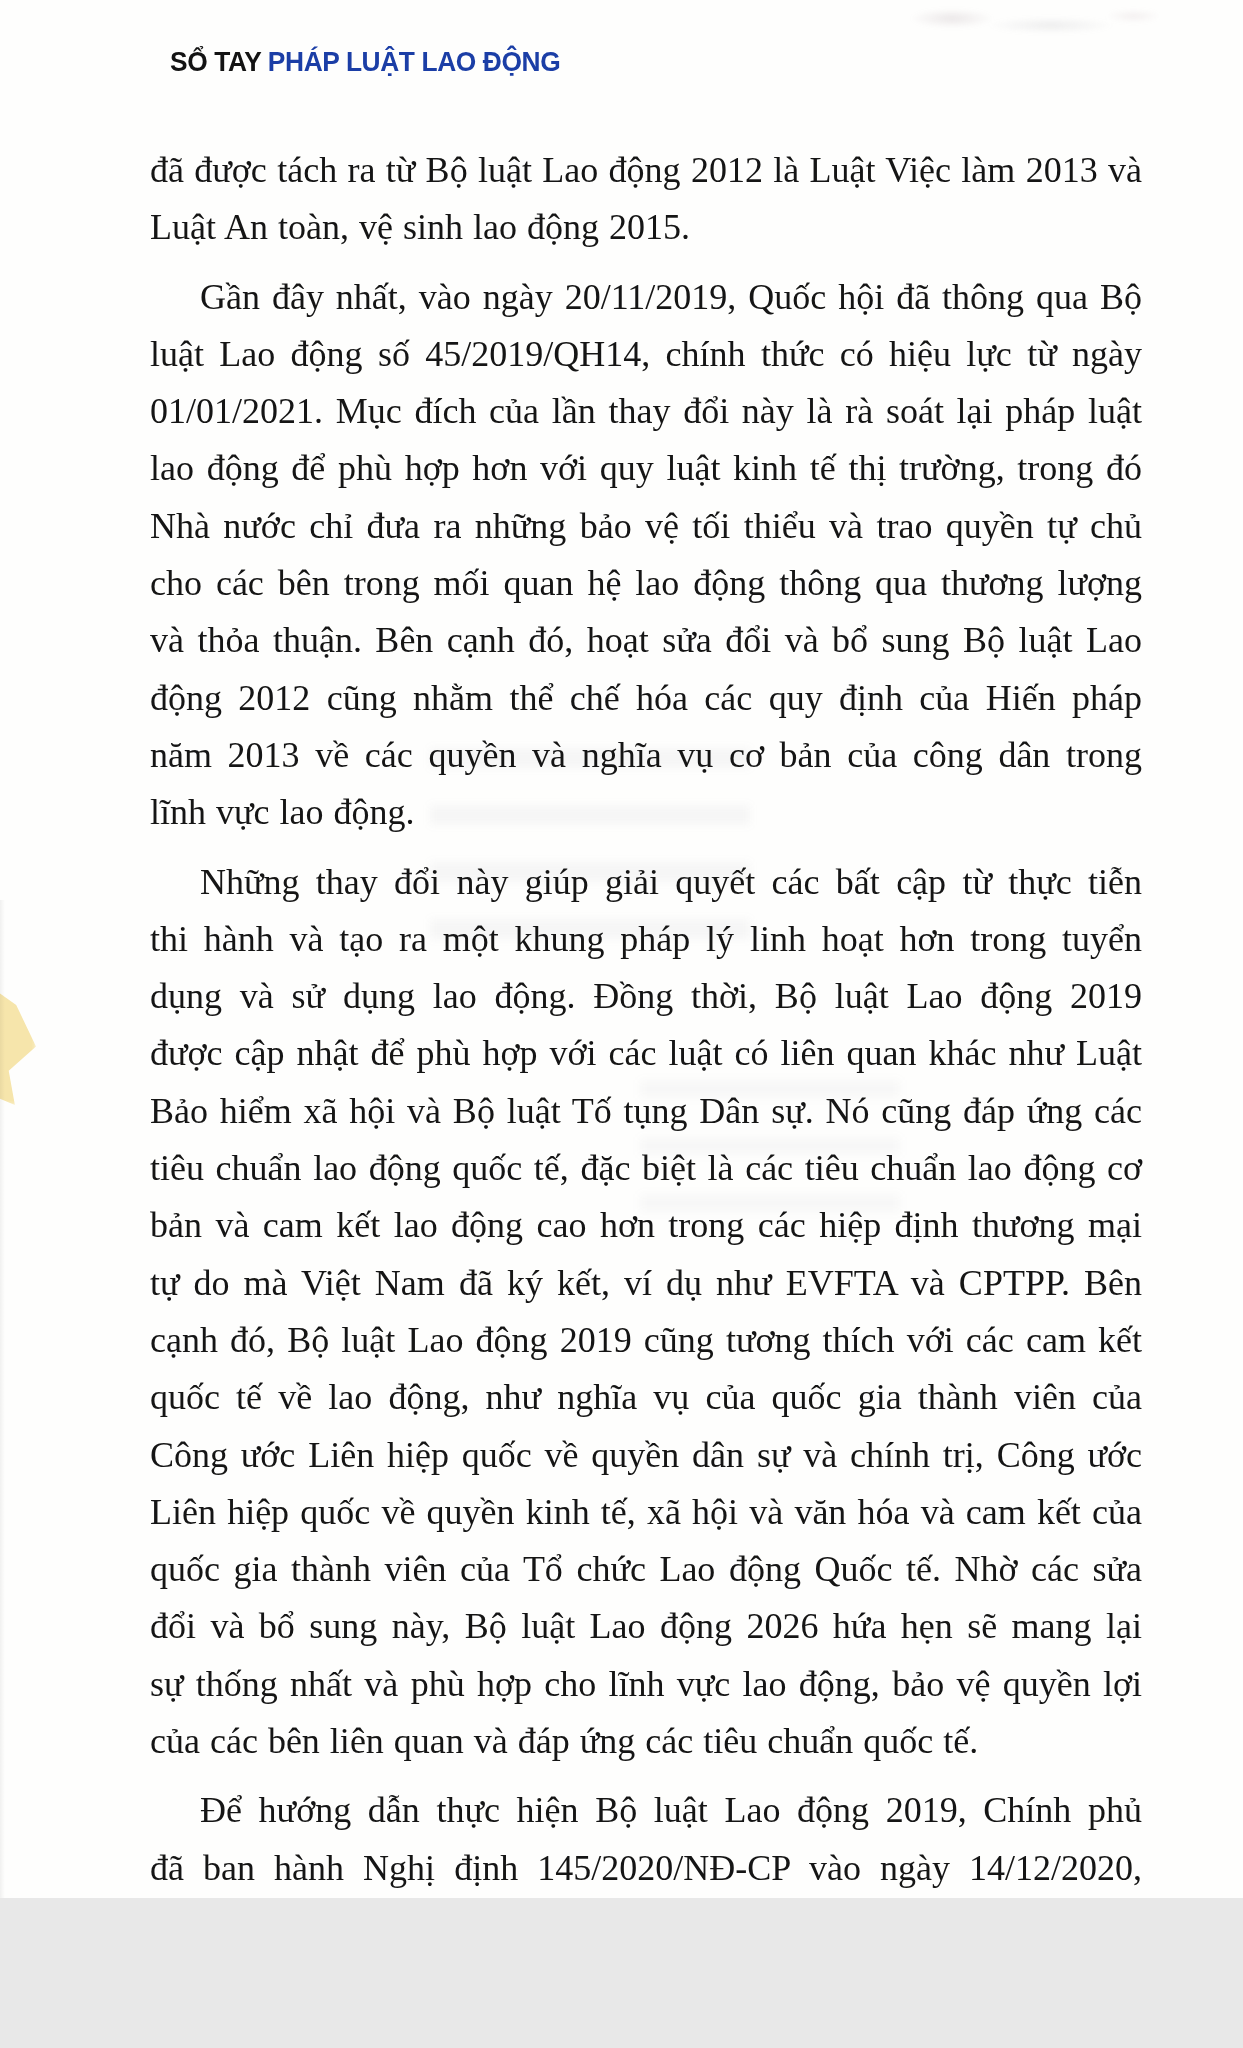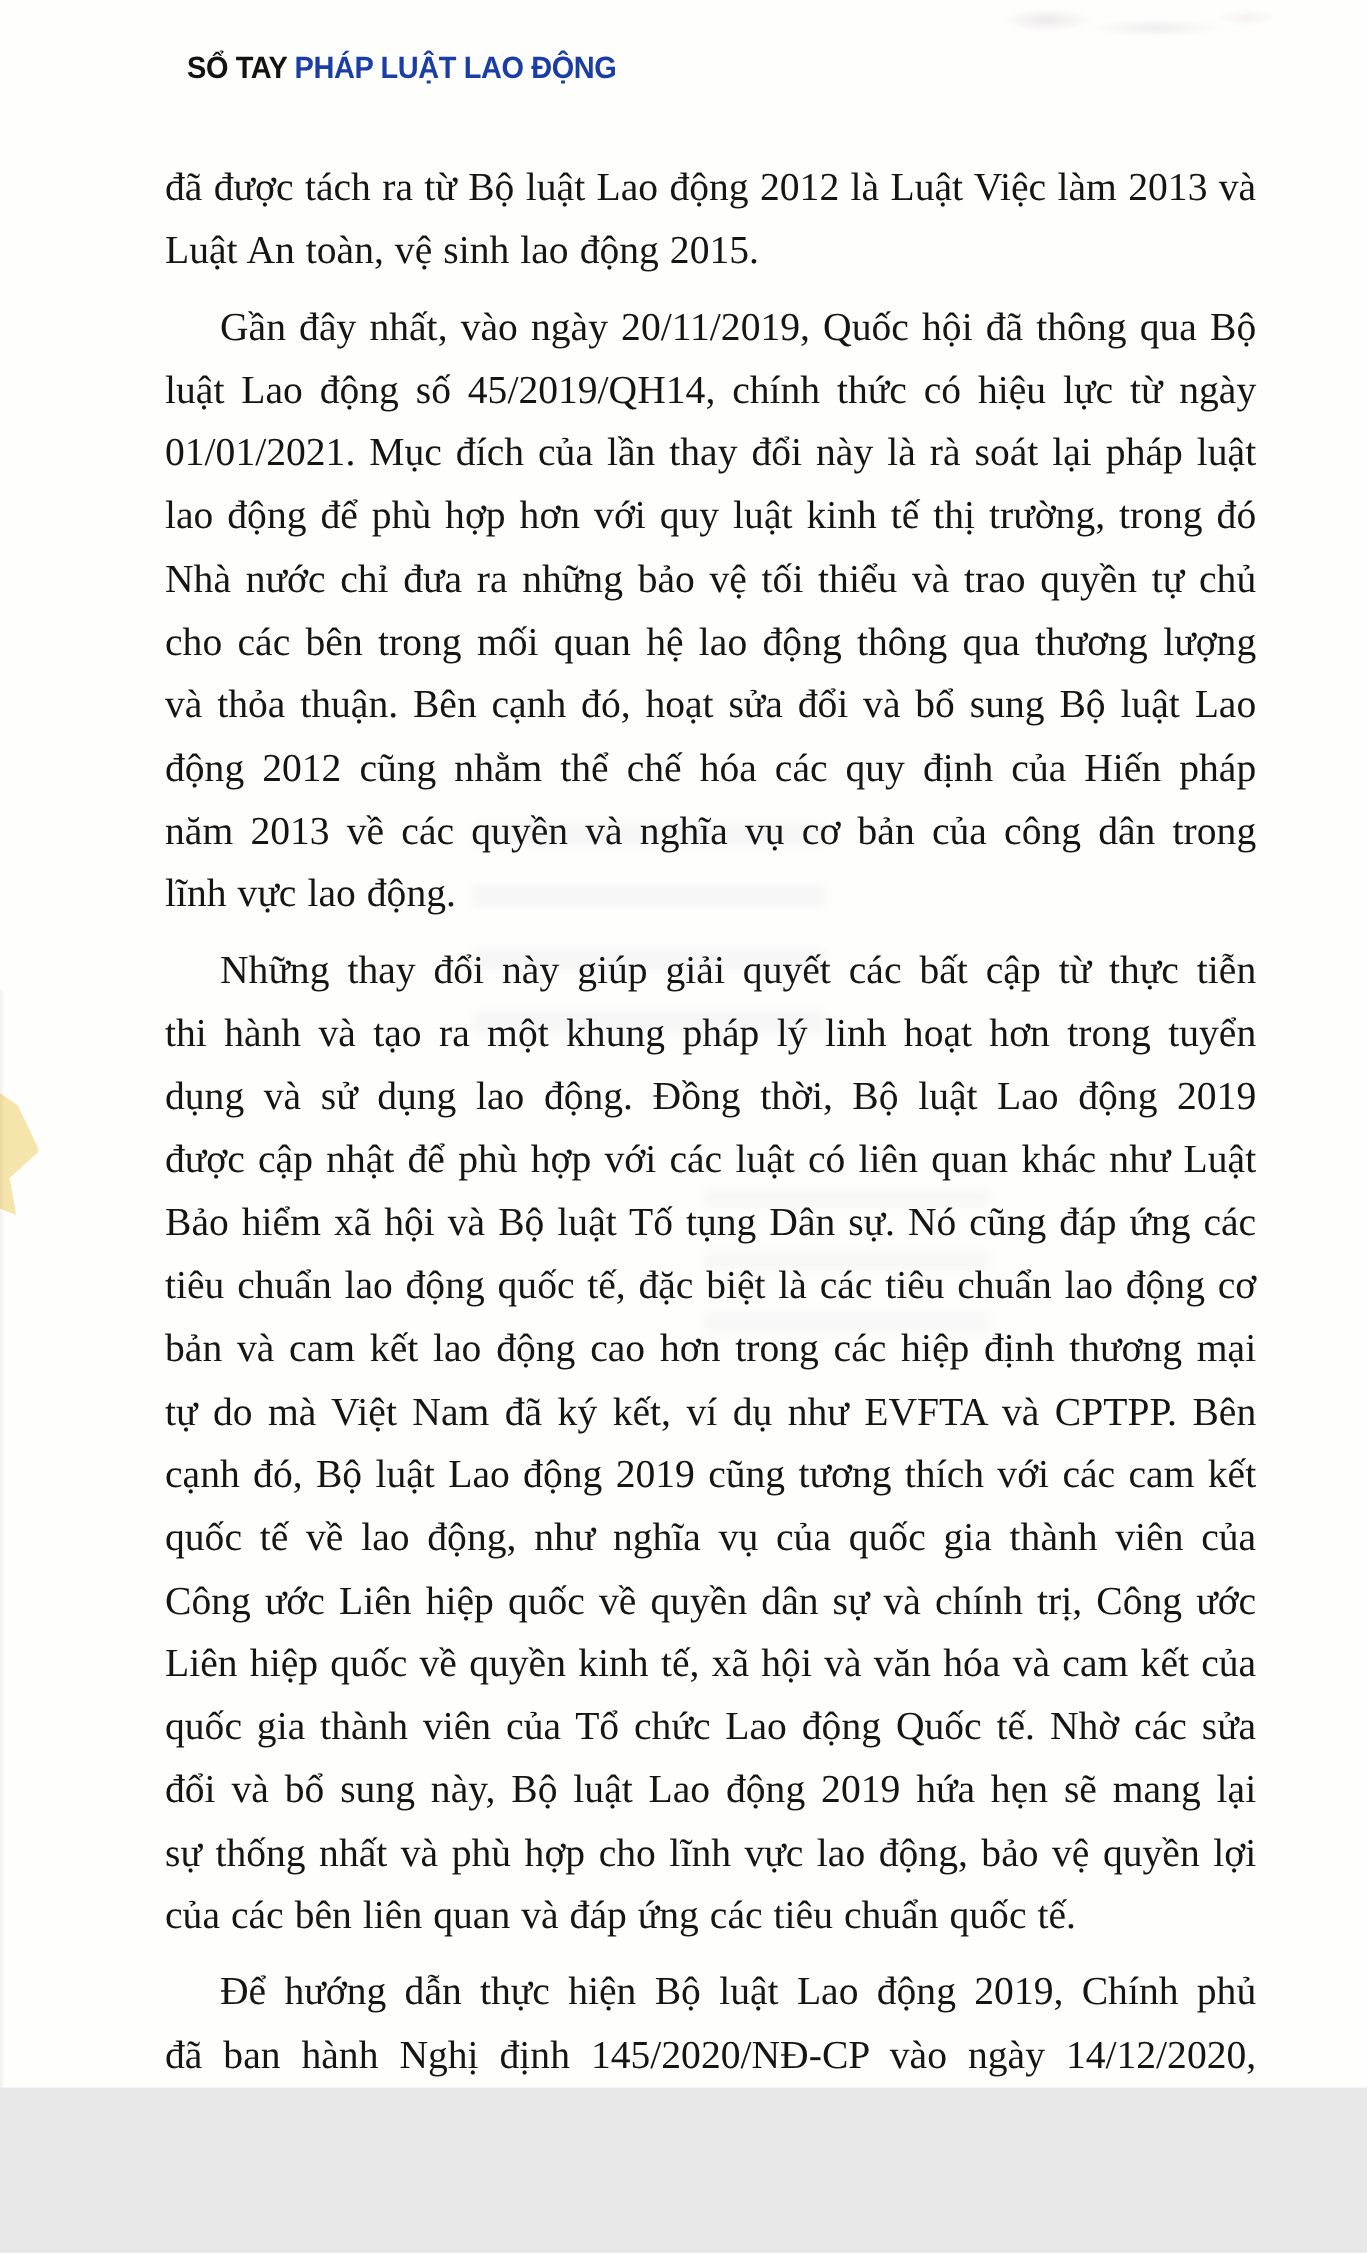--- a/index.html
+++ b/index.html
@@ -115,21 +115,21 @@
         <div class="text-line">được cập nhật để phù hợp với các luật có liên quan khác như Luật</div>
         <div class="text-line">Bảo hiểm xã hội và Bộ luật Tố tụng Dân sự. Nó cũng đáp ứng các</div>
         <div class="text-line">tiêu chuẩn lao động quốc tế, đặc biệt là các tiêu chuẩn lao động cơ</div>
         <div class="text-line">bản và cam kết lao động cao hơn trong các hiệp định thương mại</div>
         <div class="text-line">tự do mà Việt Nam đã ký kết, ví dụ như EVFTA và CPTPP. Bên</div>
         <div class="text-line">cạnh đó, Bộ luật Lao động 2019 cũng tương thích với các cam kết</div>
         <div class="text-line">quốc tế về lao động, như nghĩa vụ của quốc gia thành viên của</div>
         <div class="text-line">Công ước Liên hiệp quốc về quyền dân sự và chính trị, Công ước</div>
         <div class="text-line">Liên hiệp quốc về quyền kinh tế, xã hội và văn hóa và cam kết của</div>
         <div class="text-line">quốc gia thành viên của Tổ chức Lao động Quốc tế. Nhờ các sửa</div>
-        <div class="text-line">đổi và bổ sung này, Bộ luật Lao động 2019 hứa hẹn sẽ mang lại</div>
+        <div class="text-line">đổi và bổ sung này, Bộ luật Lao động 2026 hứa hẹn sẽ mang lại</div>
         <div class="text-line">sự thống nhất và phù hợp cho lĩnh vực lao động, bảo vệ quyền lợi</div>
         <div class="text-line no-justify">của các bên liên quan và đáp ứng các tiêu chuẩn quốc tế.</div>
       </div>
       <div class="paragraph">
         <div class="text-line first">Để hướng dẫn thực hiện Bộ luật Lao động 2019, Chính phủ</div>
         <div class="text-line">đã ban hành Nghị định 145/2020/NĐ-CP vào ngày 14/12/2020,</div>
         <div class="text-line">có hiệu lực thi hành từ ngày 01/02/2021, và quy định chi tiết và</div>
       </div>
     </div>
 

